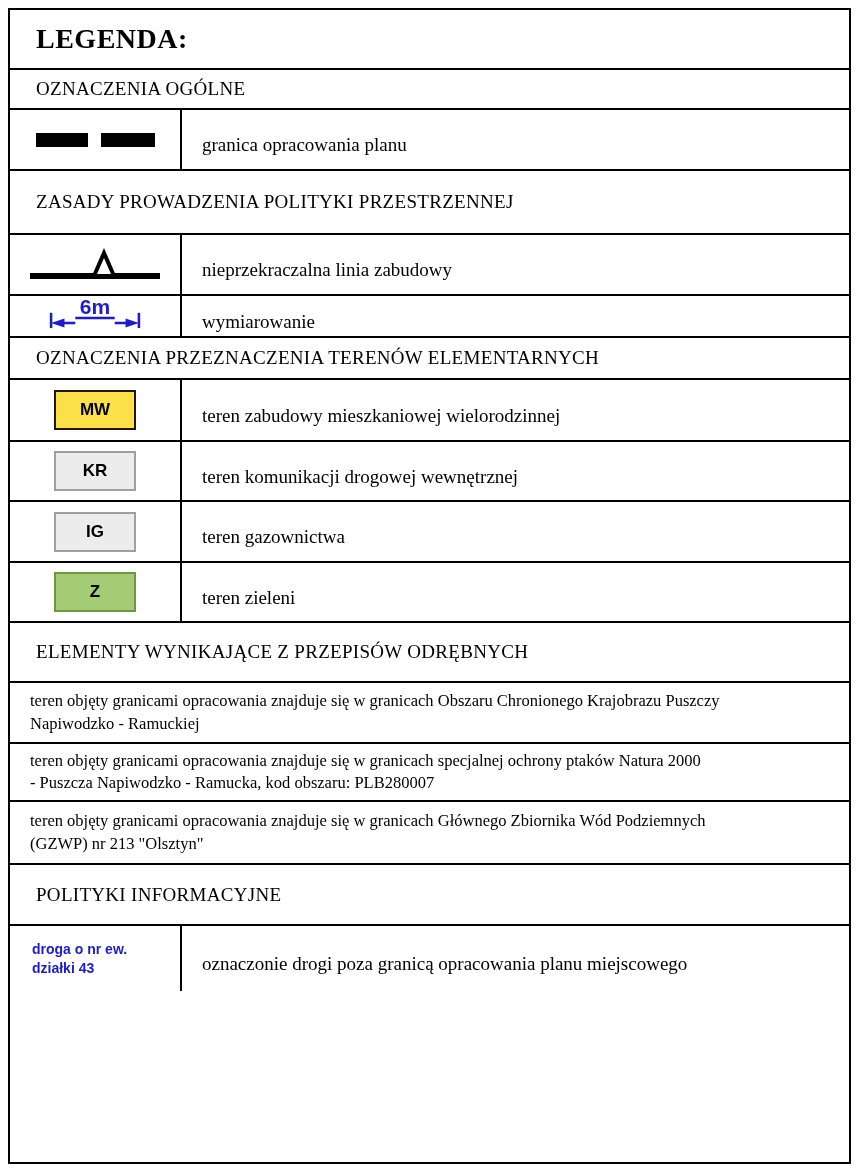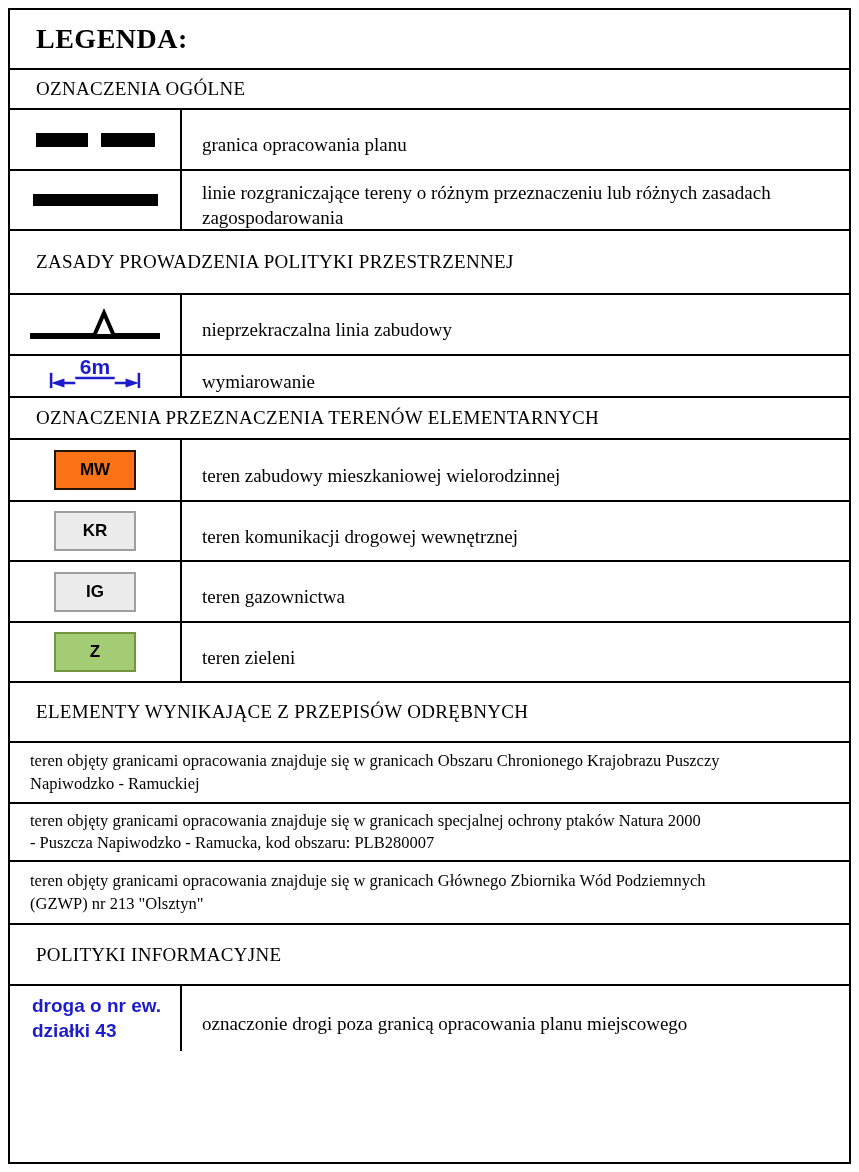--- a/index.html
+++ b/index.html
@@ -37,21 +37,21 @@
   .dash{height:14px;background:#000;}
   .dash.d1{width:52px;margin-right:13px;}
   .dash.d2{width:54px;}
   .solidline{width:125px;height:12px;background:#000;}
   .swatch{
     width:82px;height:40px;box-sizing:border-box;display:flex;align-items:center;
     justify-content:center;font-family:"Liberation Sans",sans-serif;
     font-weight:bold;font-size:17px;color:#000;border:2px solid #888;
   }
   .road-label{
-    font-family:"Liberation Sans",sans-serif;font-weight:bold;font-size:19px;
+    font-family:"Liberation Sans",sans-serif;font-weight:bold;font-size:14px;
     color:#1c1ccd;line-height:1.3;white-space:pre-line;text-align:left;
     width:100%;padding-left:22px;box-sizing:border-box;
   }
   
   .h57{height:40px}.h58{height:58px}.h59{height:42px}.h60{height:60px}
   .h61{height:61px}.h62{height:62px}.h63{height:63px}.h64{height:64px}.h65{height:65px}
 </style>
 </head>
 <body>
 
@@ -69,27 +69,20 @@
     <div class="row h61">
       <div class="sym-cell">
         <div class="dashes">
           <div class="dash d1"></div>
           <div class="dash d2"></div>
         </div>
       </div>
       <div class="txt-cell">granica opracowania planu</div>
     </div>
 
-    <div class="row h60">
-      <div class="sym-cell">
-        <div class="solidline"></div>
-      </div>
-      <div class="txt-cell">linie rozgraniczające tereny o różnym przeznaczeniu lub różnych zasadach
-zagospodarowania</div>
-    </div>
 
     <div class="row section-row h64">
       <span class="section-text">ZASADY PROWADZENIA POLITYKI PRZESTRZENNEJ</span>
     </div>
 
     <div class="row h61">
       <div class="sym-cell">
         <svg width="130" height="34" viewBox="0 0 130 34">
           <line x1="0" y1="28" x2="130" y2="28" stroke="#000" stroke-width="6"></line>
           <path d="M64 28 L74 5 L84 28 Z" fill="#fff" stroke="#000" stroke-width="4" stroke-linejoin="miter"></path>
@@ -113,21 +106,21 @@
       </div>
       <div class="txt-cell">wymiarowanie</div>
     </div>
 
     <div class="row section-row h59">
       <span class="section-text">OZNACZENIA PRZEZNACZENIA TERENÓW ELEMENTARNYCH</span>
     </div>
 
     <div class="row h62">
       <div class="sym-cell">
-        <div class="swatch" style="background-color: #f97316; border-color: rgb(36, 21, 6);">MW</div>
+        <div class="swatch" style="background-color: #fde047; border-color: rgb(36, 21, 6);">MW</div>
       </div>
       <div class="txt-cell">teren zabudowy mieszkaniowej wielorodzinnej</div>
     </div>
 
 
     <div class="row h60">
       <div class="sym-cell">
         <div class="swatch" style="background-color: rgb(236, 236, 236); border-color: rgb(159, 159, 159);">KR</div>
       </div>
       <div class="txt-cell">teren komunikacji drogowej wewnętrznej</div>

